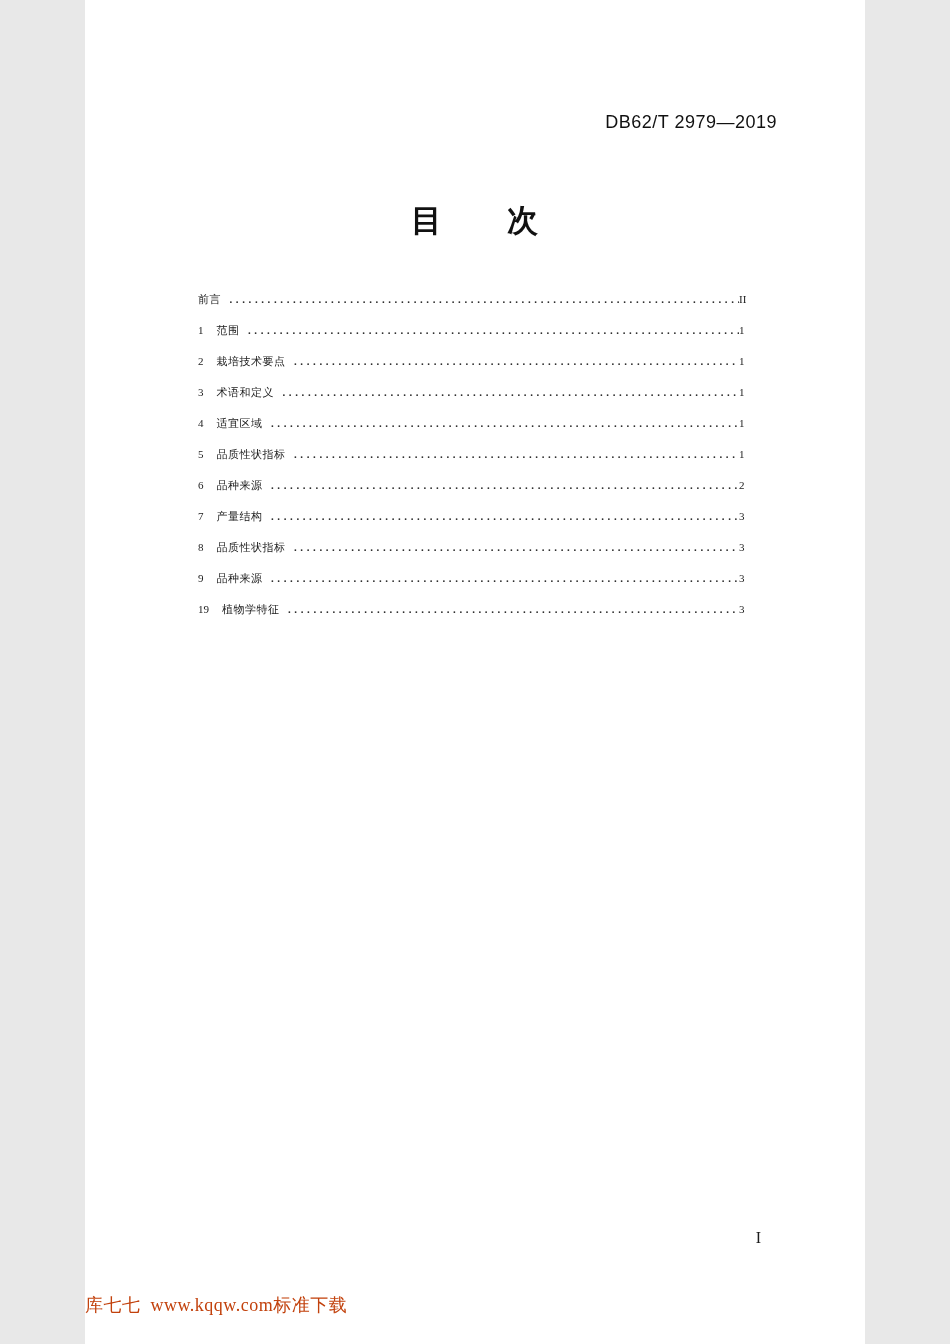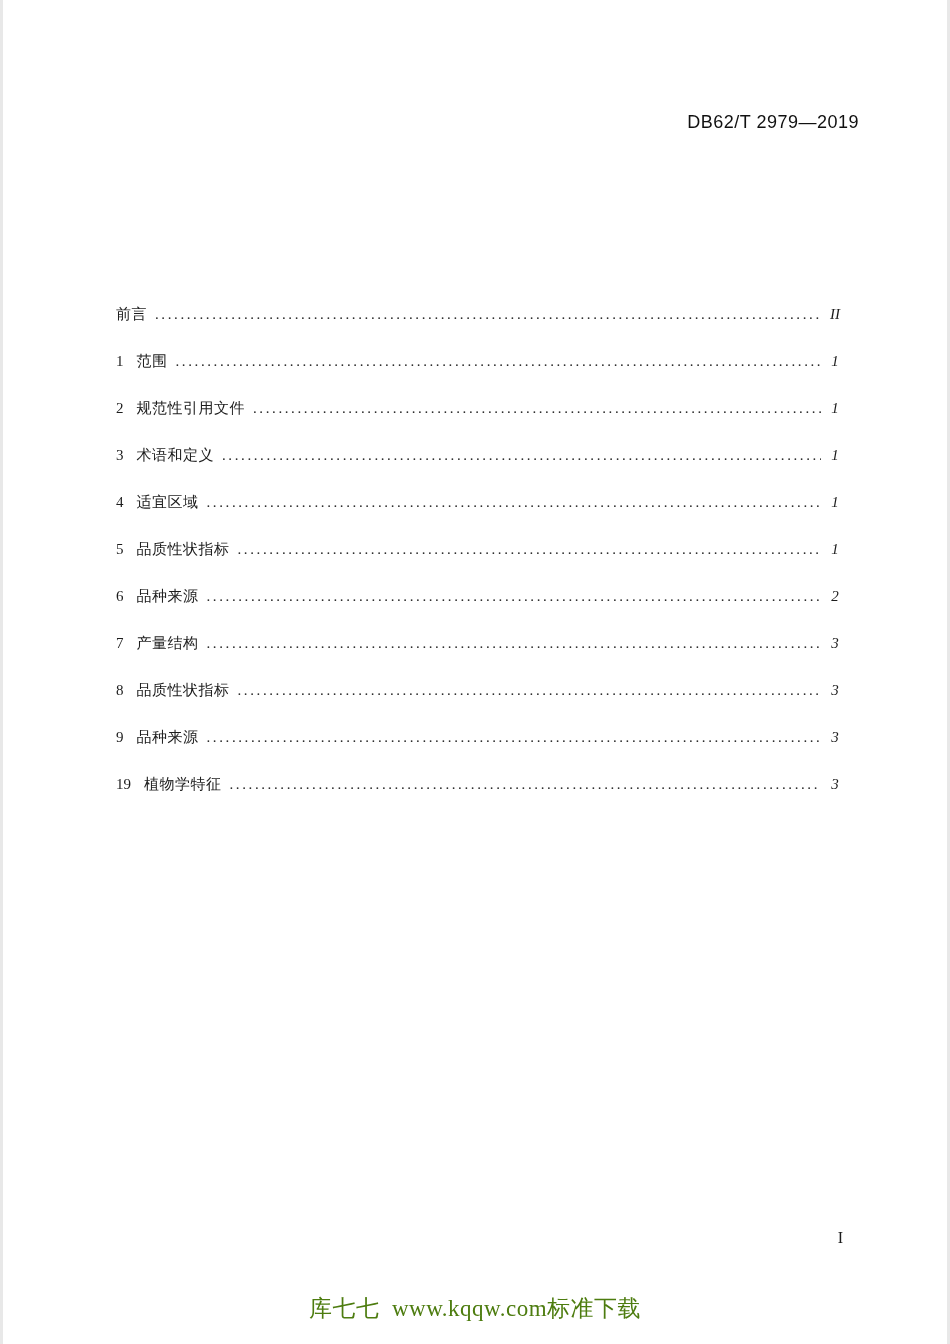--- a/index.html
+++ b/index.html
@@ -2,21 +2,21 @@
 <html><head>
 <meta charset="utf-8">
 <style>
   html, body {
     margin: 0;
     padding: 0;
     background: #e8e8e8;
   }
   .page {
     position: relative;
-    width: 944px;
+    width: 780px;
     height: 1344px;
     background: #ffffff;
     font-family: "Liberation Serif", "DejaVu Serif", serif;
     color: #1c1c1c;
     overflow: hidden;
     margin: 0 auto;
   }
   .header-code {
     position: absolute;
     top: 112px;
@@ -42,24 +42,23 @@
   .toc-list {
     position: absolute;
     top: 283px;
     left: 113px;
     right: 98px;
   }
   .toc-row {
     display: flex;
     align-items: baseline;
     height: 31px;
-    font-size: 15px;
+    font-size: 11px;
     line-height: 31px;
     white-space: nowrap;
-    margin-top: 16px;
   }
   .toc-num {
     margin-right: 13px;
     flex: 0 0 auto;
   }
   .toc-num:empty { display: none; }
   .toc-label {
     flex: 0 0 auto;
     letter-spacing: 0.5px;
   }
@@ -72,65 +71,65 @@
     letter-spacing: 2.6px;
     font-size: 15px;
     color: #2a2a2a;
   }
   .toc-dots::before {
     content: "........................................................................................................................................................................................";
   }
   .toc-page {
     flex: 0 0 auto;
     min-width: 28px;
-    text-align: center;
-    font-style: italic;
+    text-align: left;
   }
   .footer-page-num {
     position: absolute;
     top: 1229px;
     right: 104px;
     font-size: 16px;
     color: #1c1c1c;
   }
   .watermark {
     position: absolute;
     top: 1293px;
     left: 0;
     width: 100%;
-    text-align: center;
-    font-size: 23px;
-    color: #4d7c0f;
+    text-align: left;
+    font-size: 18px;
+    color: #c2410c;
     letter-spacing: 0.5px;
     white-space: pre;
   }
 </style>
 </head>
 <body>
 
 <div class="page">
 
   <div class="header-code">DB62/T 2979—2019</div>
 
+  <div class="doc-title">目　　次</div>
 
   <div class="toc-list">
       <div class="toc-row">
         <span class="toc-label">前言</span>
         <span class="toc-dots"></span>
         <span class="toc-page">II</span>
       </div>
       <div class="toc-row">
         <span class="toc-num">1</span>
         <span class="toc-label">范围</span>
         <span class="toc-dots"></span>
         <span class="toc-page">1</span>
       </div>
       <div class="toc-row">
         <span class="toc-num">2</span>
-        <span class="toc-label">规范性引用文件</span>
+        <span class="toc-label">栽培技术要点</span>
         <span class="toc-dots"></span>
         <span class="toc-page">1</span>
       </div>
       <div class="toc-row">
         <span class="toc-num">3</span>
         <span class="toc-label">术语和定义</span>
         <span class="toc-dots"></span>
         <span class="toc-page">1</span>
       </div>
       <div class="toc-row">

